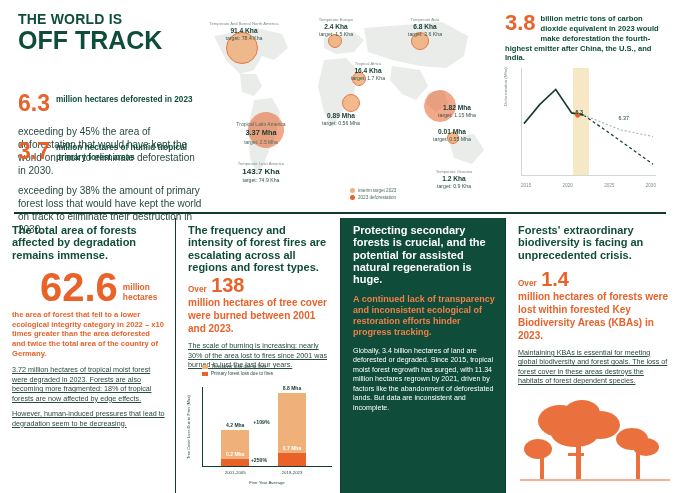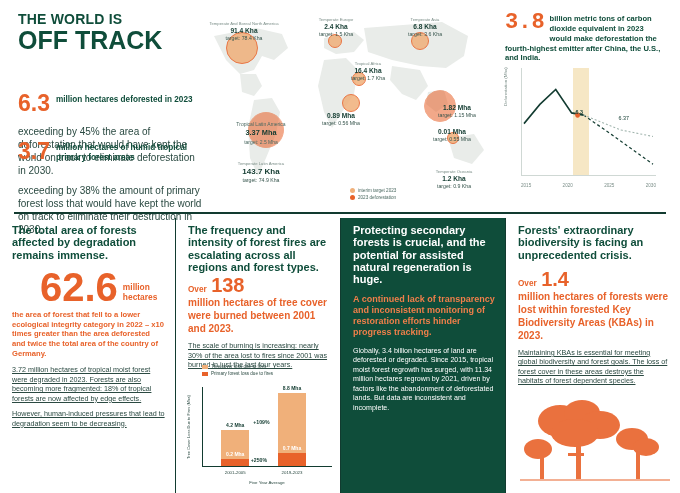--- a/index.html
+++ b/index.html
@@ -20,21 +20,21 @@
 
   .stat{position:absolute;width:185px;}
   .stat .num{font-size:23px;font-weight:bold;color:#e8622a;line-height:1;float:left;margin-right:6px;}
   .stat .lead{font-size:8.2px;font-weight:bold;color:#0f4d3a;line-height:1.25;padding-top:3px;}
   .stat .body{clear:both;font-size:10px;color:#2b4a42;line-height:1.3;margin-top:20px;}
 
   #stat1{left:18px;top:92px;}
   #stat2{left:18px;top:140px;}
 
   .topright{position:absolute;left:505px;top:12px;width:160px;}
-  .topright .num{font-size:22px;font-weight:bold;color:#e8622a;line-height:1;float:left;margin-right:5px;font-family:Liberation Mono, monospace;}
+  .topright .num{font-size:22px;font-weight:bold;color:#e8622a;line-height:1;float:left;margin-right:5px;}
   .topright .txt{font-size:7.6px;font-weight:bold;color:#0f4d3a;line-height:1.3;padding-top:2px;}
 
   
   .map{position:absolute;left:196px;top:8px;width:300px;height:200px;}
   .mapimg{position:absolute;inset:0;}
   .bubble{position:absolute;border-radius:50%;background:#f0b07a;opacity:.85;border:1px solid #e8622a;}
   .bubble.dark{background:#e8622a;opacity:.55;}
   .mlabel{position:absolute;font-size:5.2px;color:#36544c;line-height:1.25;text-align:center;}
   .mlabel b{font-size:6.6px;color:#123b30;}
   .mlabel .cap{font-size:4.2px;color:#7b8e88;text-transform:capitalize;}
@@ -278,21 +278,21 @@
           </div>
           <div class="pct" style="left:39%;top:40%;">+109%</div>
           <div class="pct" style="left:37%;bottom:4%;">+250%</div>
         </div>
         <div class="xlab">Five Year Average</div>
       </div>
     </div>
 
     <div class="col c3">
       <div class="ctitle">Protecting secondary forests is crucial, and the potential for assisted natural regeneration is huge.</div>
-      <div class="lead3">A continued lack of transparency and inconsistent monitoring of restoration efforts hinder progress tracking.</div>
+      <div class="lead3">A continued lack of transparency and inconsistent ecological of restoration efforts hinder progress tracking.</div>
       <div class="sub3">Globally, 3.4 billion hectares of land are deforested or degraded. Since 2015, tropical moist forest regrowth has surged, with 11.34 million hectares regrown by 2021, driven by factors like the abandonment of deforestated lands. But data are inconsistent and incomplete.</div>
     </div>
 
     <div class="col c4">
       <div class="ctitle">Forests' extraordinary biodiversity is facing an unprecedented crisis.</div>
       <div style="margin-top:8px;">
         <span class="over">Over</span>
         <span class="overnum">1.4</span>
         <div class="overline">million hectares of forests were lost within forested Key Biodiversity Areas (KBAs) in 2023.</div>
       </div>

